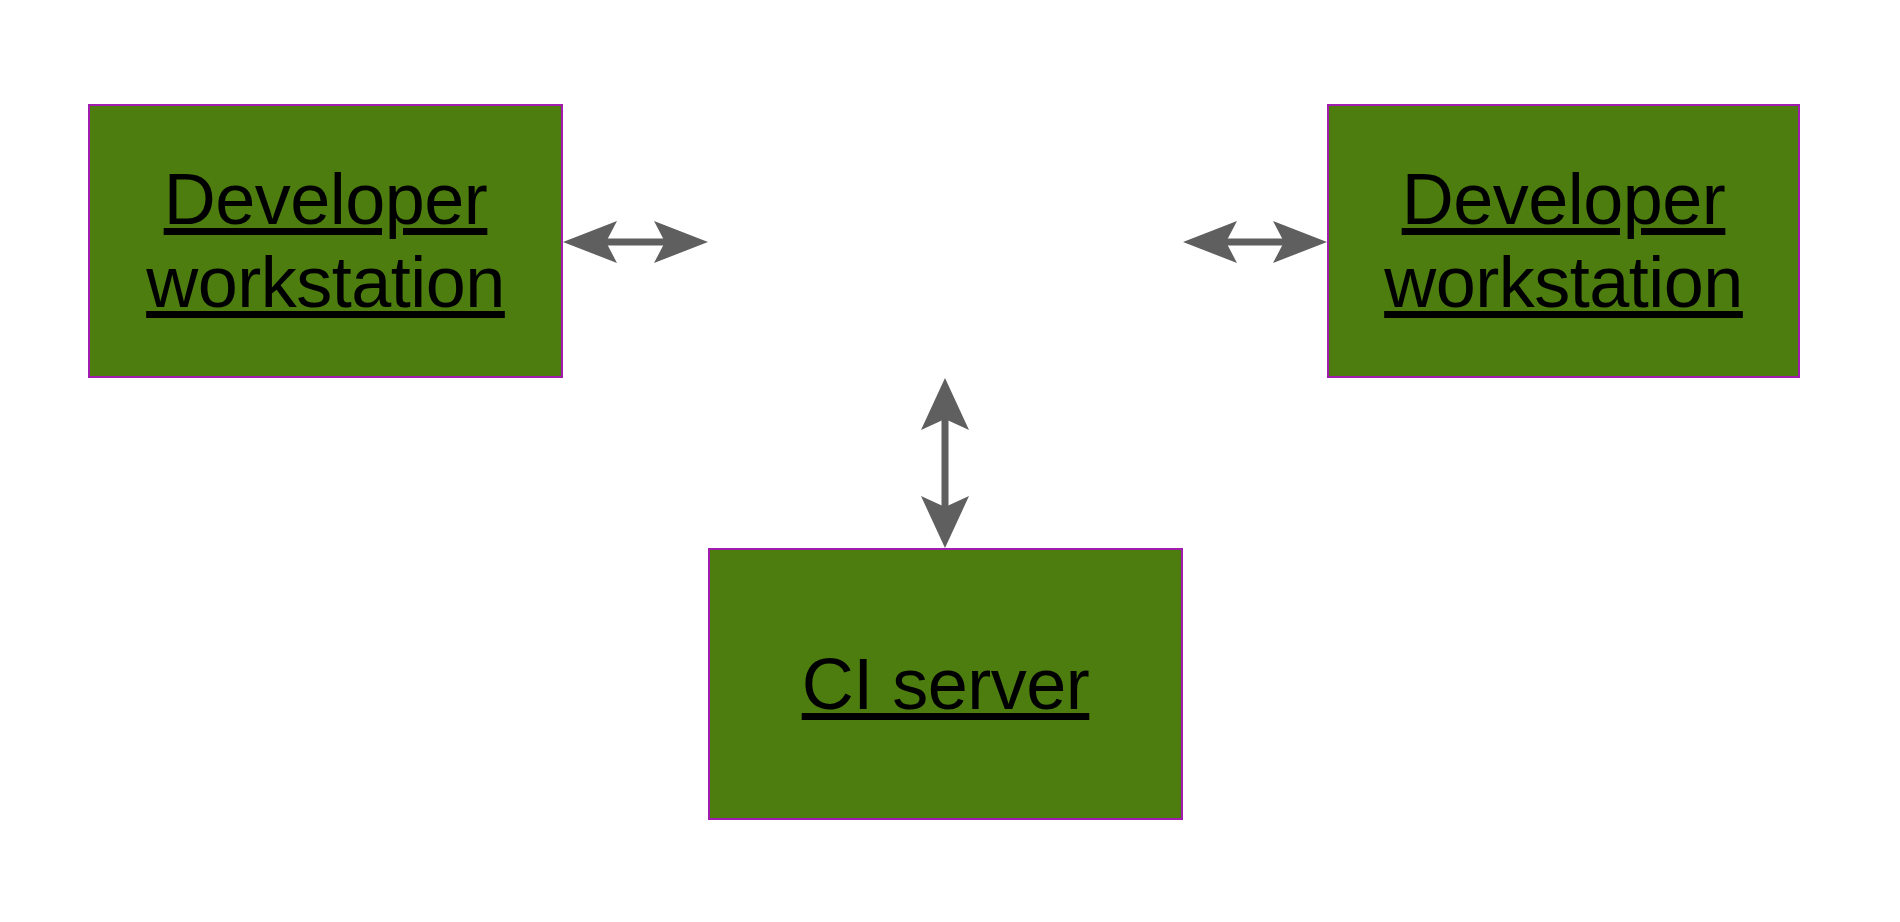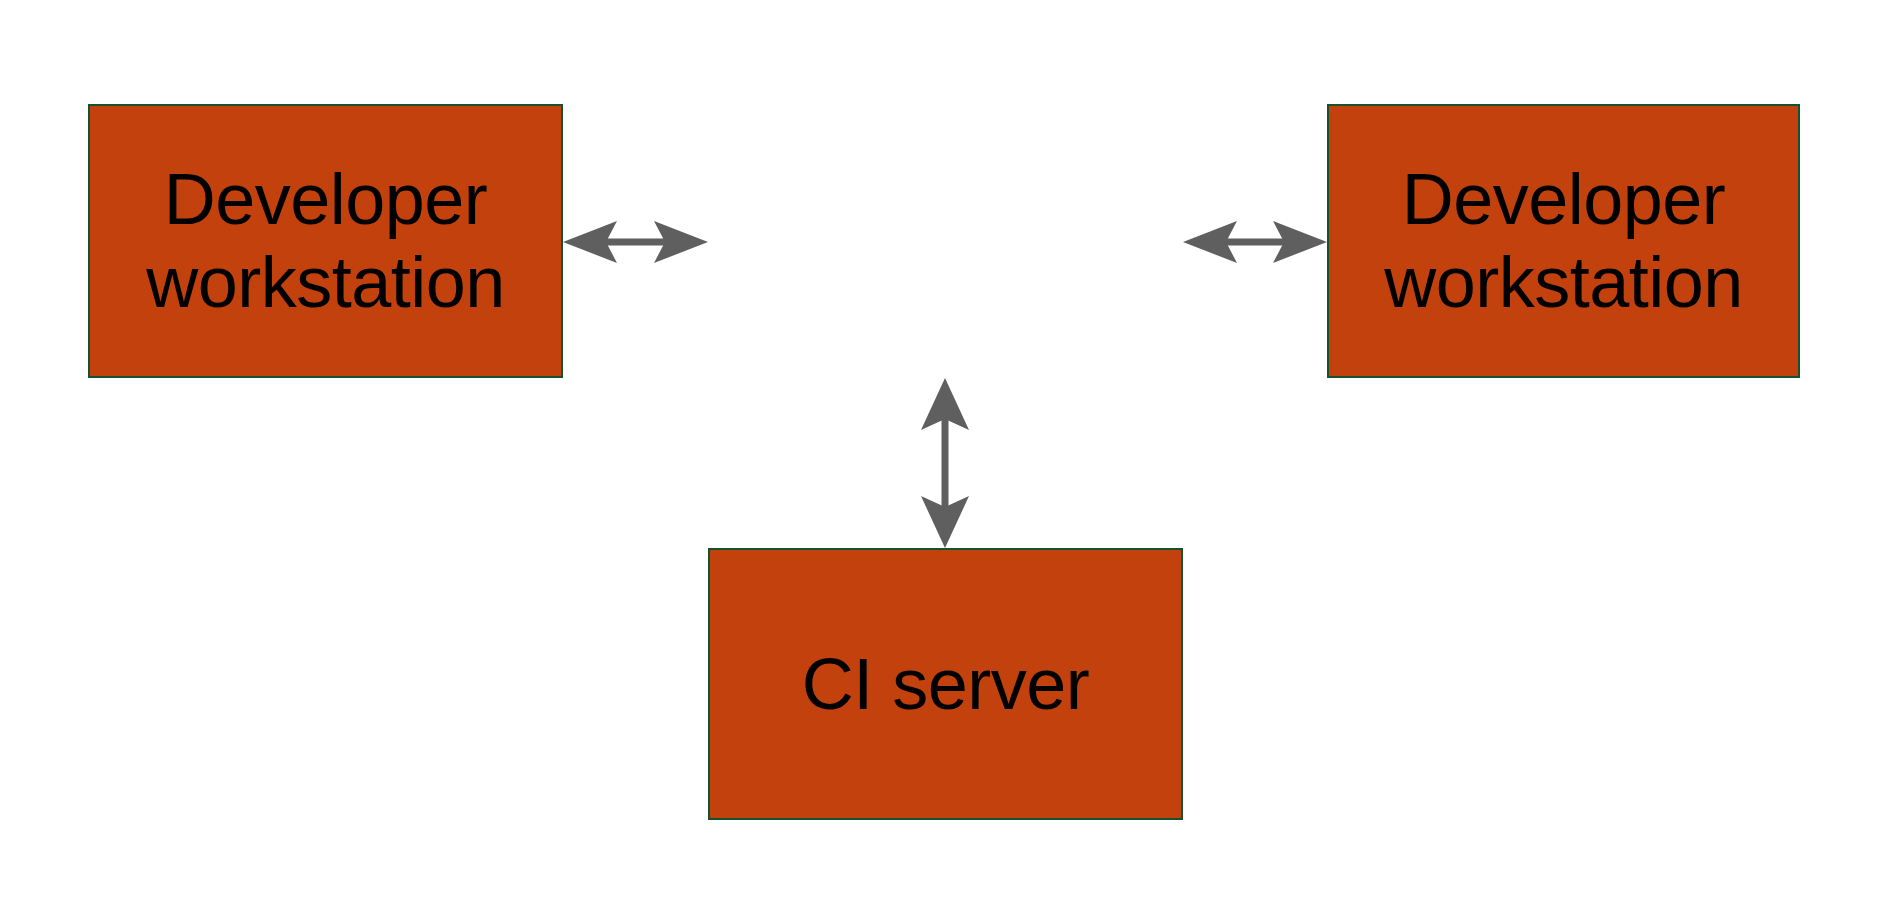--- a/index.html
+++ b/index.html
@@ -15,26 +15,27 @@
     height: 922px;
     background: #ffffff;
     overflow: hidden;
     font-family: "Liberation Sans", "DejaVu Sans", sans-serif;
   }
 
   
   .node {
     position: absolute;
     box-sizing: border-box;
-    background: #c2410c;
-    border: 2px solid #14532d;
+    background: #4d7c0f;
+    border: 2px solid #a21caf;
     display: flex;
     align-items: center;
     justify-content: center;
     text-align: center;
+    text-decoration: underline;
   }
 
   .node-label {
     font-size: 72px;
     line-height: 1.15;
     font-weight: 400;
     color: #000000;
     letter-spacing: -0.5px;
     white-space: pre-line;
     padding: 0 6px;

